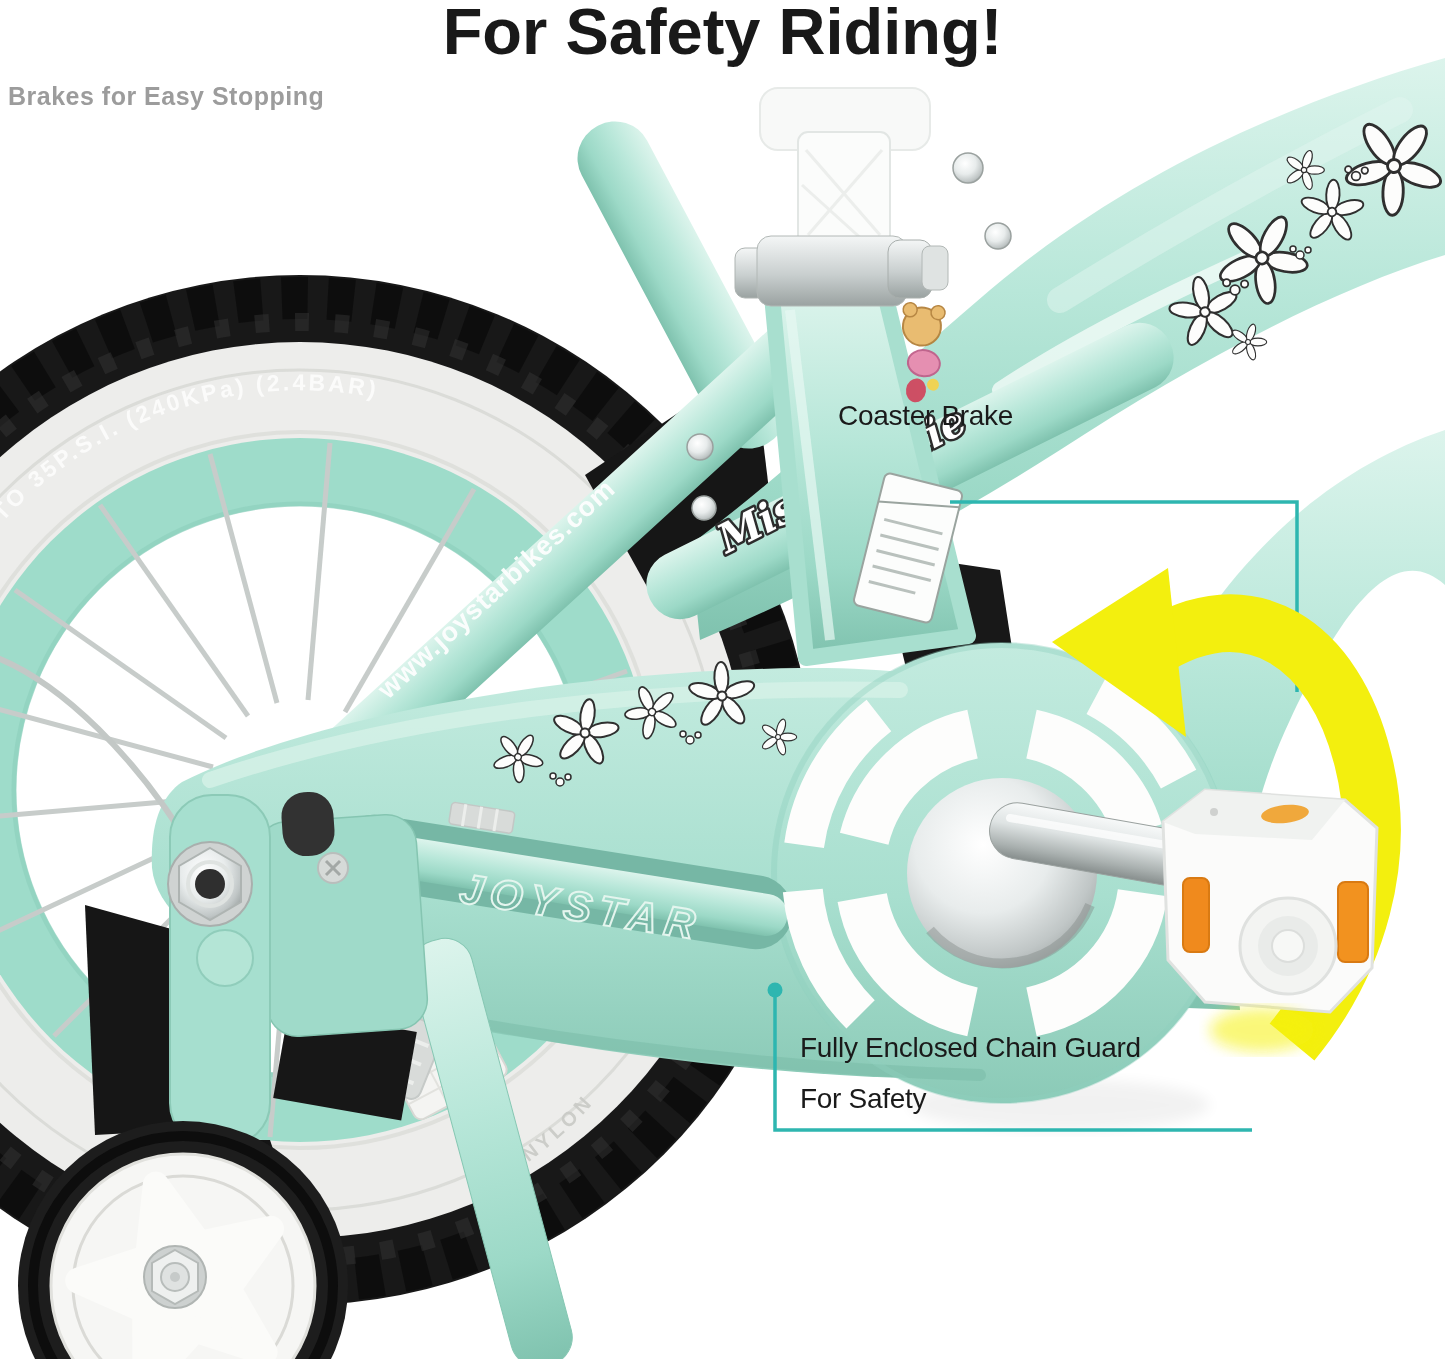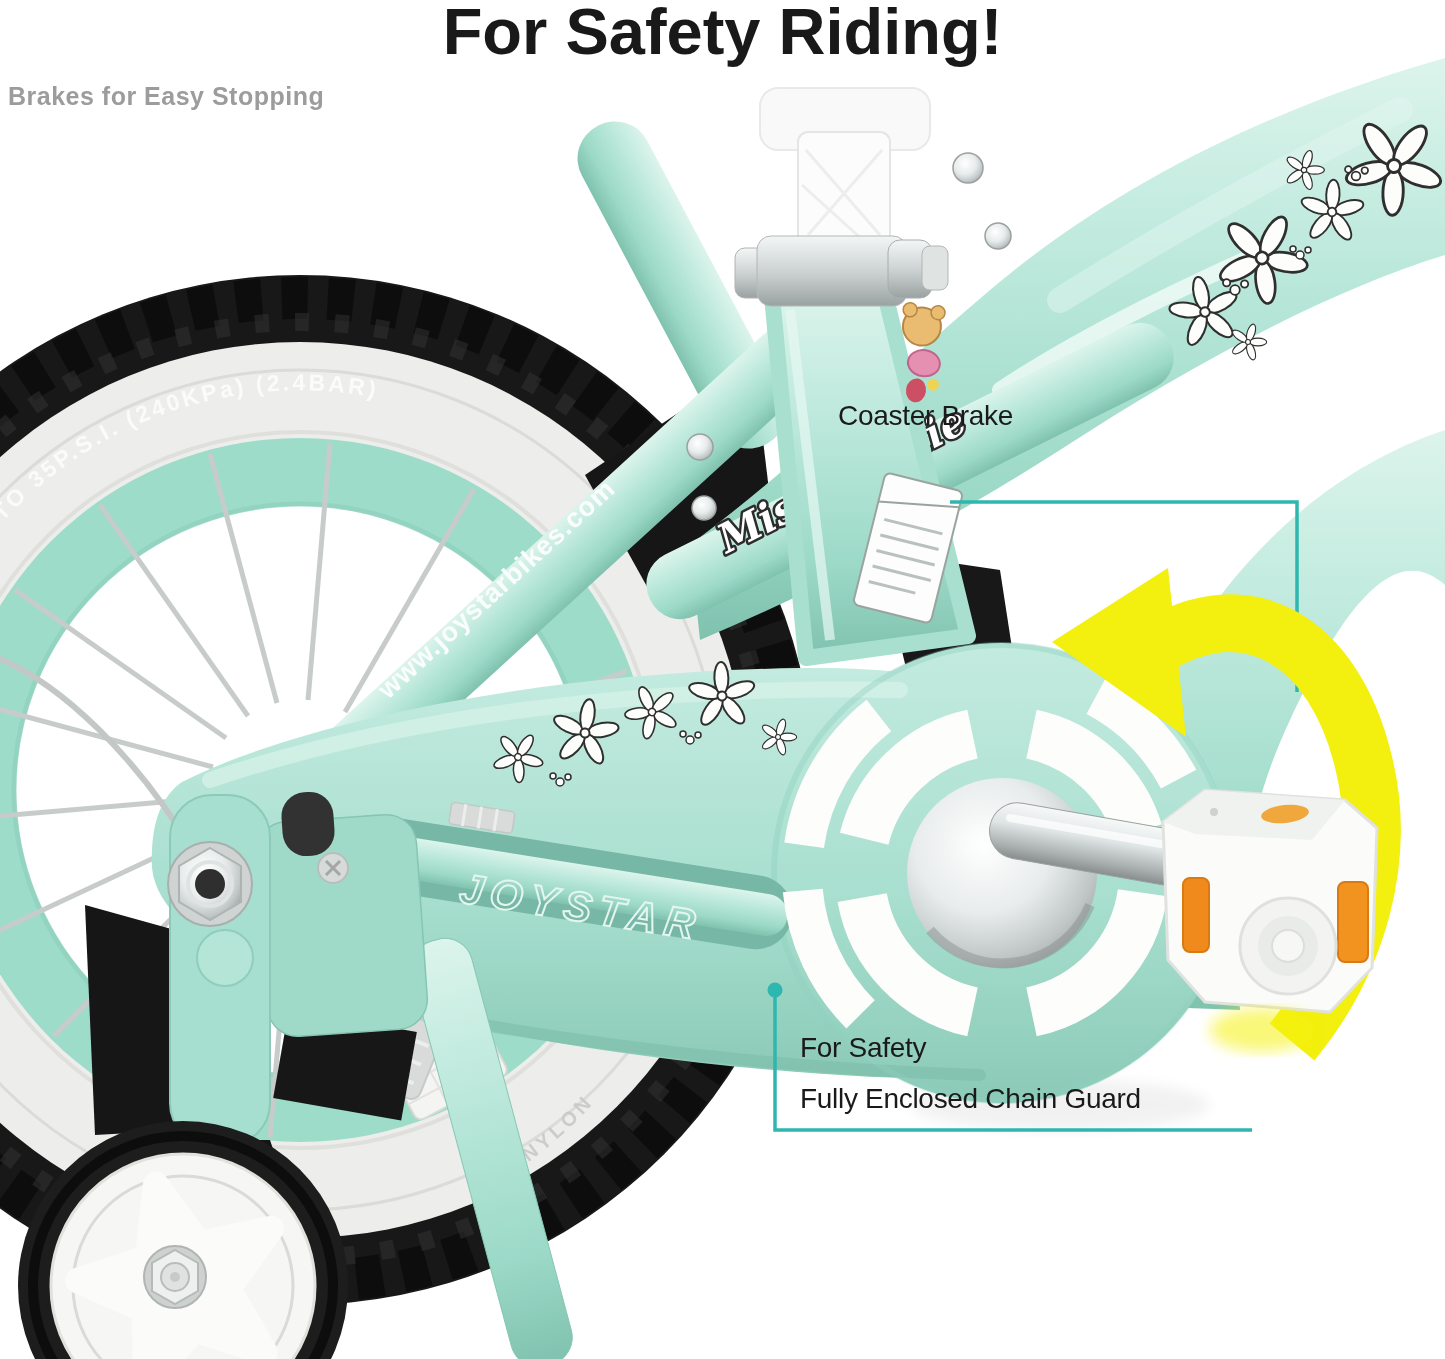--- a/index.html
+++ b/index.html
@@ -321,17 +321,17 @@
   </svg>
 
   <div class="page-title">For Safety Riding!</div>
   <div class="page-subtitle">Brakes for Easy Stopping</div>
 
   <div class="callout callout-coaster">
     <div>Coaster Brake</div>
   </div>
 
   <div class="callout callout-chainguard">
+    <div>Fully Enclosed Chain Guard</div>
     <div>For Safety</div>
-    <div>Fully Enclosed Chain Guard</div>
   </div>
 
 </div>
 
 </body></html>

